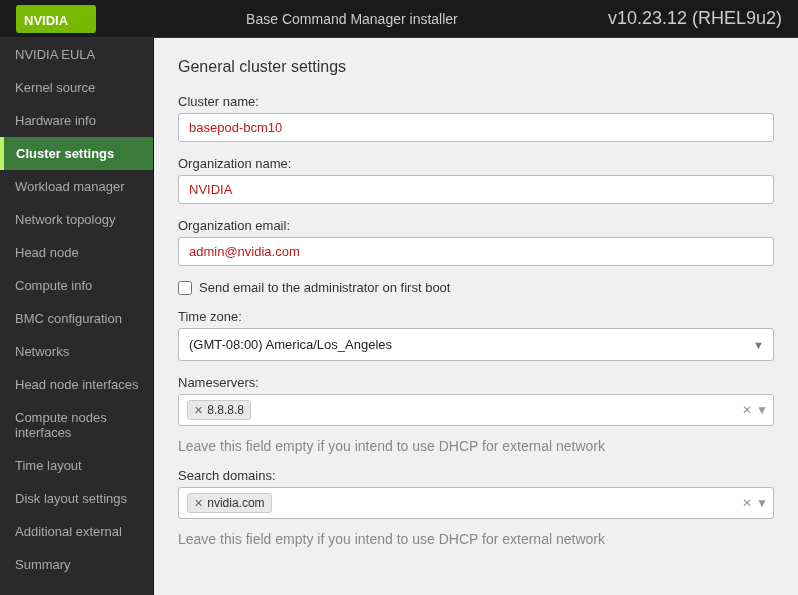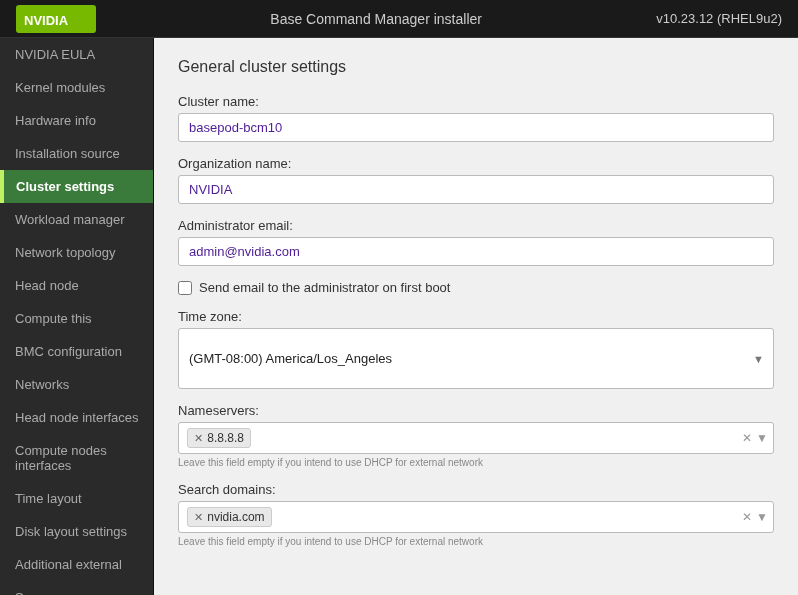--- a/index.html
+++ b/index.html
@@ -8,21 +8,21 @@
     
     .header {
       background: #1a1a1a;
       display: flex; align-items: center; justify-content: space-between;
       padding: 0 16px; height: 38px; border-bottom: 1px solid #333;
       flex-shrink: 0;
     }
     .header-logo { display: flex; align-items: center; gap: 8px; }
     .nvidia-logo { width: 80px; height: 28px; }
     .header-title { color: #ccc; font-size: 14px; }
-    .header-version { color: #ccc; font-size: 13px; }
+    .header-version { color: #ccc; font-size: 18px; }
 
     
     .main { display: flex; flex: 1; overflow: hidden; }
 
     
     .sidebar {
       width: 154px; background: #2a2a2a; flex-shrink: 0;
       overflow-y: auto; border-right: 1px solid #111;
     }
     .sidebar-item {
@@ -39,26 +39,26 @@
 
     .page-title {
       font-size: 16px; font-weight: 400; color: #333; margin-bottom: 18px;
     }
 
     .form-group { margin-bottom: 14px; }
     .form-label { font-size: 13px; color: #333; margin-bottom: 4px; display: block; }
 
     .form-input {
       width: 100%; padding: 6px 10px; border: 1px solid #bbb; border-radius: 3px;
-      background: #fff; font-size: 13px; color: #4c1d95; outline: none;
+      background: #fff; font-size: 13px; color: #b91c1c; outline: none;
     }
 
     .form-select-wrapper { position: relative; }
     .form-select {
-      width: 100%; padding: 22px 10px; border: 1px solid #bbb; border-radius: 3px;
+      width: 100%; padding: 8px 10px; border: 1px solid #bbb; border-radius: 3px;
       background: #fff; font-size: 13px; color: #222; appearance: none; cursor: pointer;
     }
     .form-select-arrow {
       position: absolute; right: 10px; top: 50%; transform: translateY(-50%);
       color: #777; pointer-events: none; font-size: 11px;
     }
 
     .checkbox-row { display: flex; align-items: center; gap: 7px; margin-bottom: 14px; }
     .checkbox-row input[type=checkbox] { width: 14px; height: 14px; }
     .checkbox-label { font-size: 13px; color: #333; }
@@ -78,21 +78,21 @@
 
     .tag-input-outer {
       position: relative; width: 100%;
     }
     .tag-controls {
       position: absolute; right: 6px; top: 50%; transform: translateY(-50%);
       display: flex; align-items: center; gap: 4px;
     }
     .tag-control-btn { background: none; border: none; color: #999; cursor: pointer; font-size: 12px; }
 
-    .helper-text { font-size: 10px; color: #888; margin-top: 3px; }
+    .helper-text { font-size: 14px; color: #888; margin-top: 12px; }
 
     
     ::-webkit-scrollbar { width: 6px; }
     ::-webkit-scrollbar-track { background: #ddd; }
     ::-webkit-scrollbar-thumb { background: #aaa; border-radius: 3px; }
   </style>
 </head>
 <body>
 
 <div class="header">
@@ -103,28 +103,27 @@
     </svg>
   </div>
   <div class="header-title">Base Command Manager installer</div>
   <div class="header-version">v10.23.12 (RHEL9u2)</div>
 </div>
 
 <div class="main">
 
   <div class="sidebar">
     <div class="sidebar-item">NVIDIA EULA</div>
-    <div class="sidebar-item">Kernel modules</div>
+    <div class="sidebar-item">Kernel source</div>
     <div class="sidebar-item">Hardware info</div>
-    <div class="sidebar-item">Installation source</div>
     <div class="sidebar-item active">Cluster settings</div>
     <div class="sidebar-item">Workload manager</div>
     <div class="sidebar-item">Network topology</div>
     <div class="sidebar-item">Head node</div>
-    <div class="sidebar-item">Compute this</div>
+    <div class="sidebar-item">Compute info</div>
     <div class="sidebar-item">BMC configuration</div>
     <div class="sidebar-item">Networks</div>
     <div class="sidebar-item">Head node interfaces</div>
     <div class="sidebar-item">Compute nodes interfaces</div>
     <div class="sidebar-item">Time layout</div>
     <div class="sidebar-item">Disk layout settings</div>
     <div class="sidebar-item">Additional external</div>
     <div class="sidebar-item">Summary</div>
 
   </div>
@@ -138,21 +137,21 @@
         <label class="form-label">Cluster name:</label>
         <input class="form-input" type="text" value="basepod-bcm10" style="">
       </div>
 
       <div class="form-group">
         <label class="form-label">Organization name:</label>
         <input class="form-input" type="text" value="NVIDIA" style="">
       </div>
 
       <div class="form-group">
-        <label class="form-label">Administrator email:</label>
+        <label class="form-label">Organization email:</label>
         <input class="form-input" type="text" value="admin@nvidia.com" style="">
       </div>
 
       <div class="checkbox-row">
         <input type="checkbox" style="">
         <span class="checkbox-label">Send email to the administrator on first boot</span>
       </div>
 
       <div class="form-group">
         <label class="form-label">Time zone:</label>

